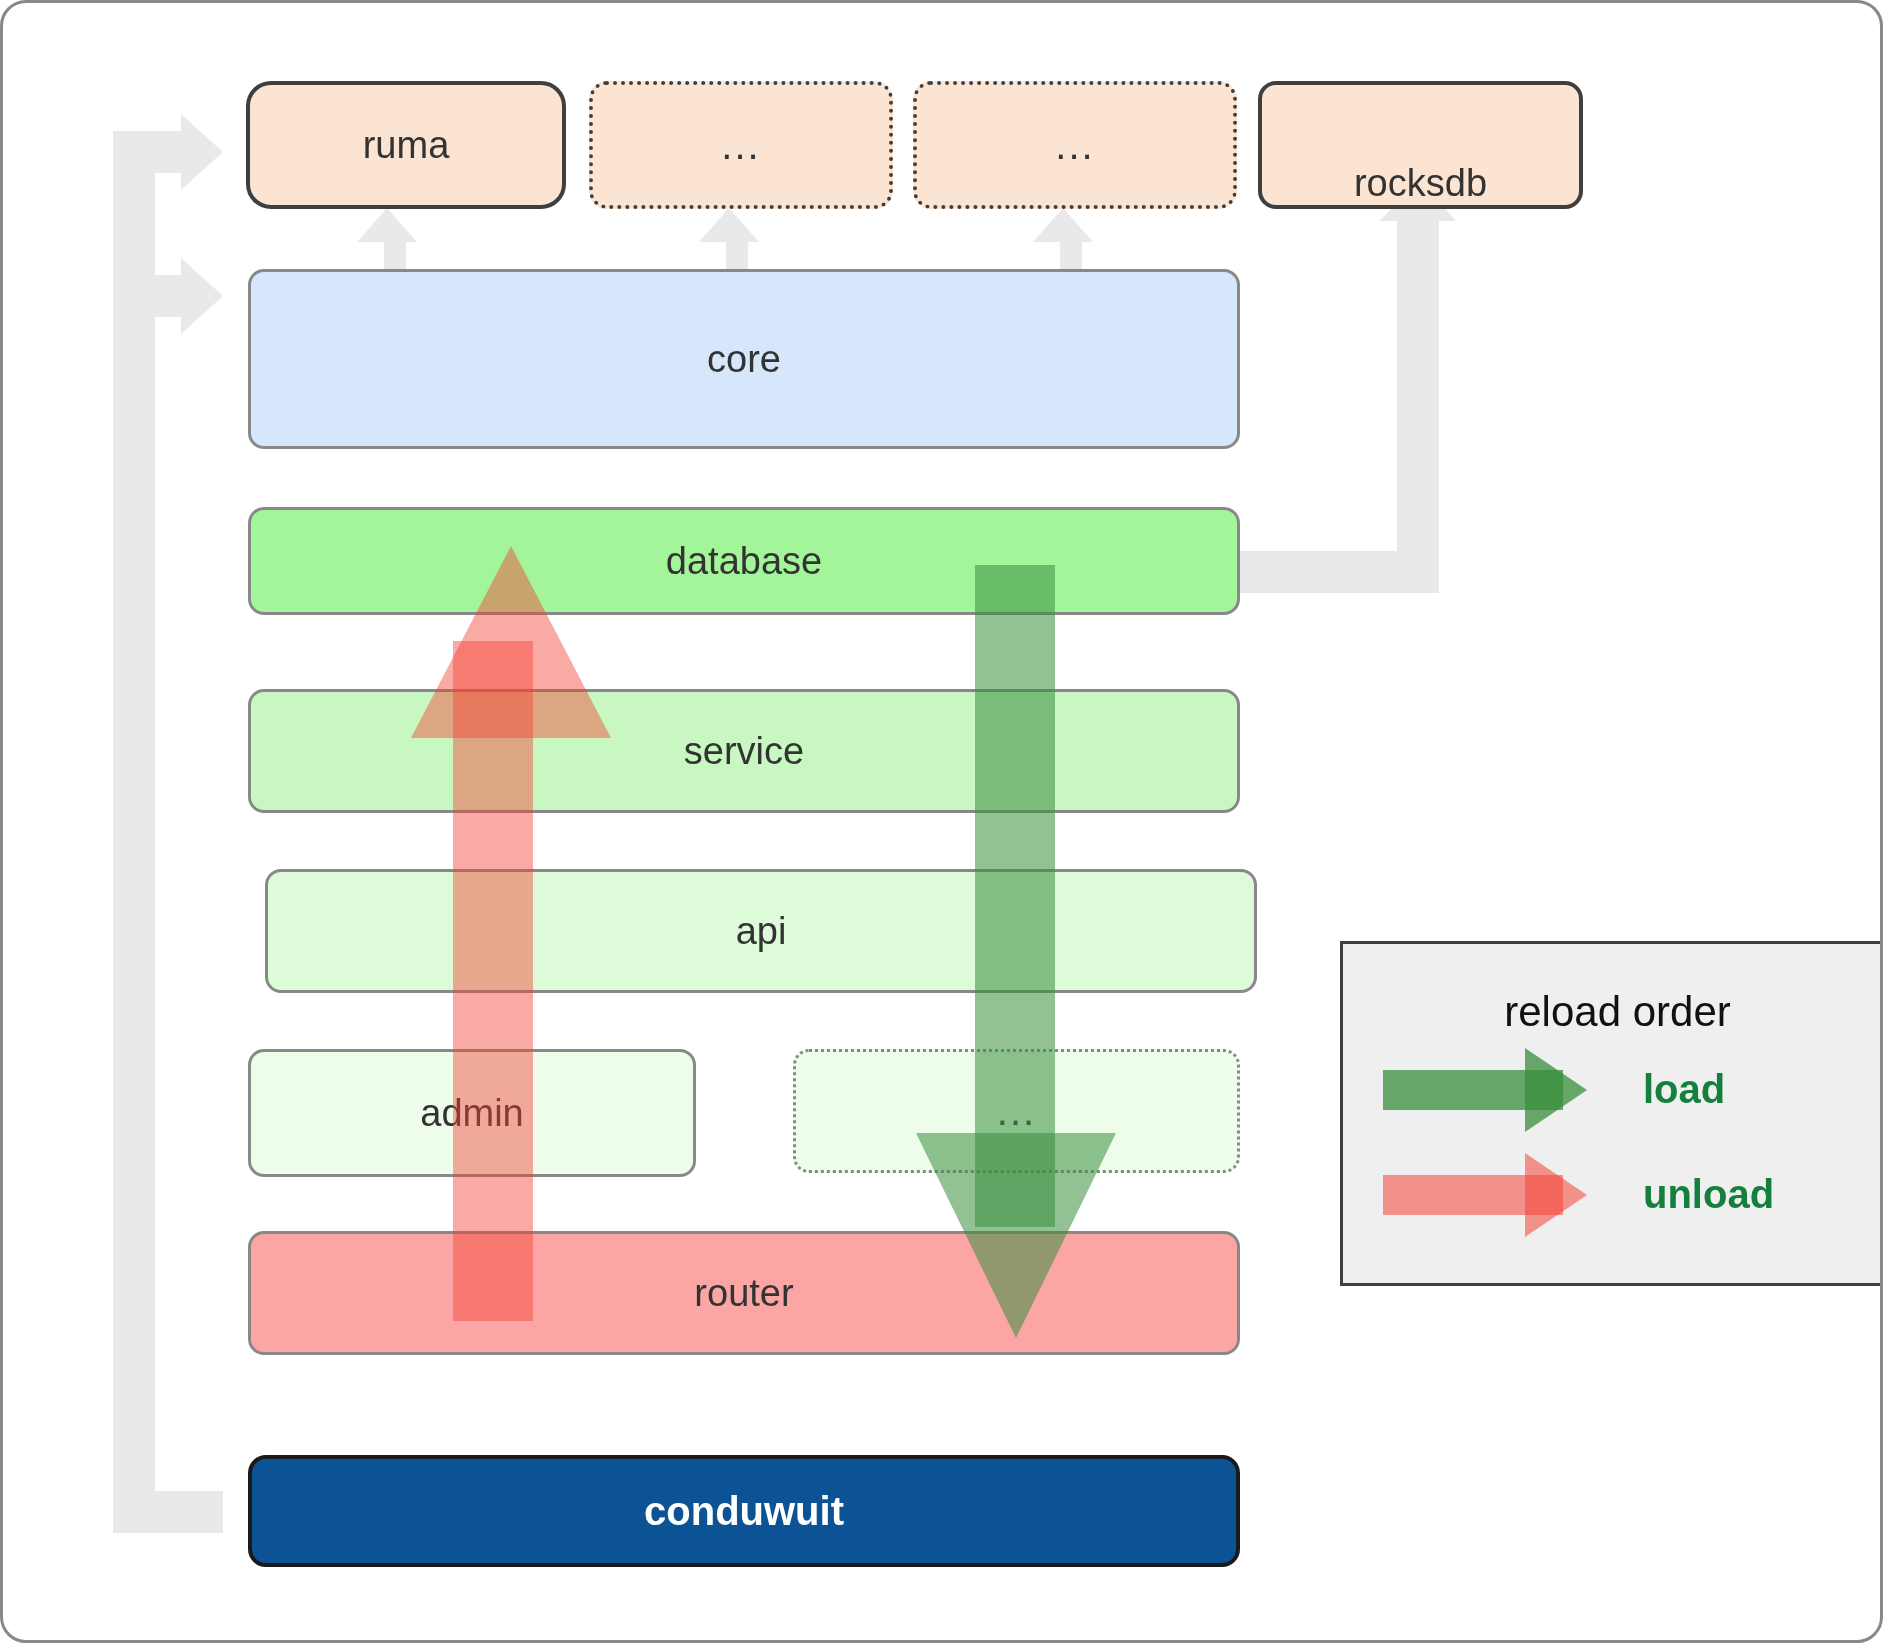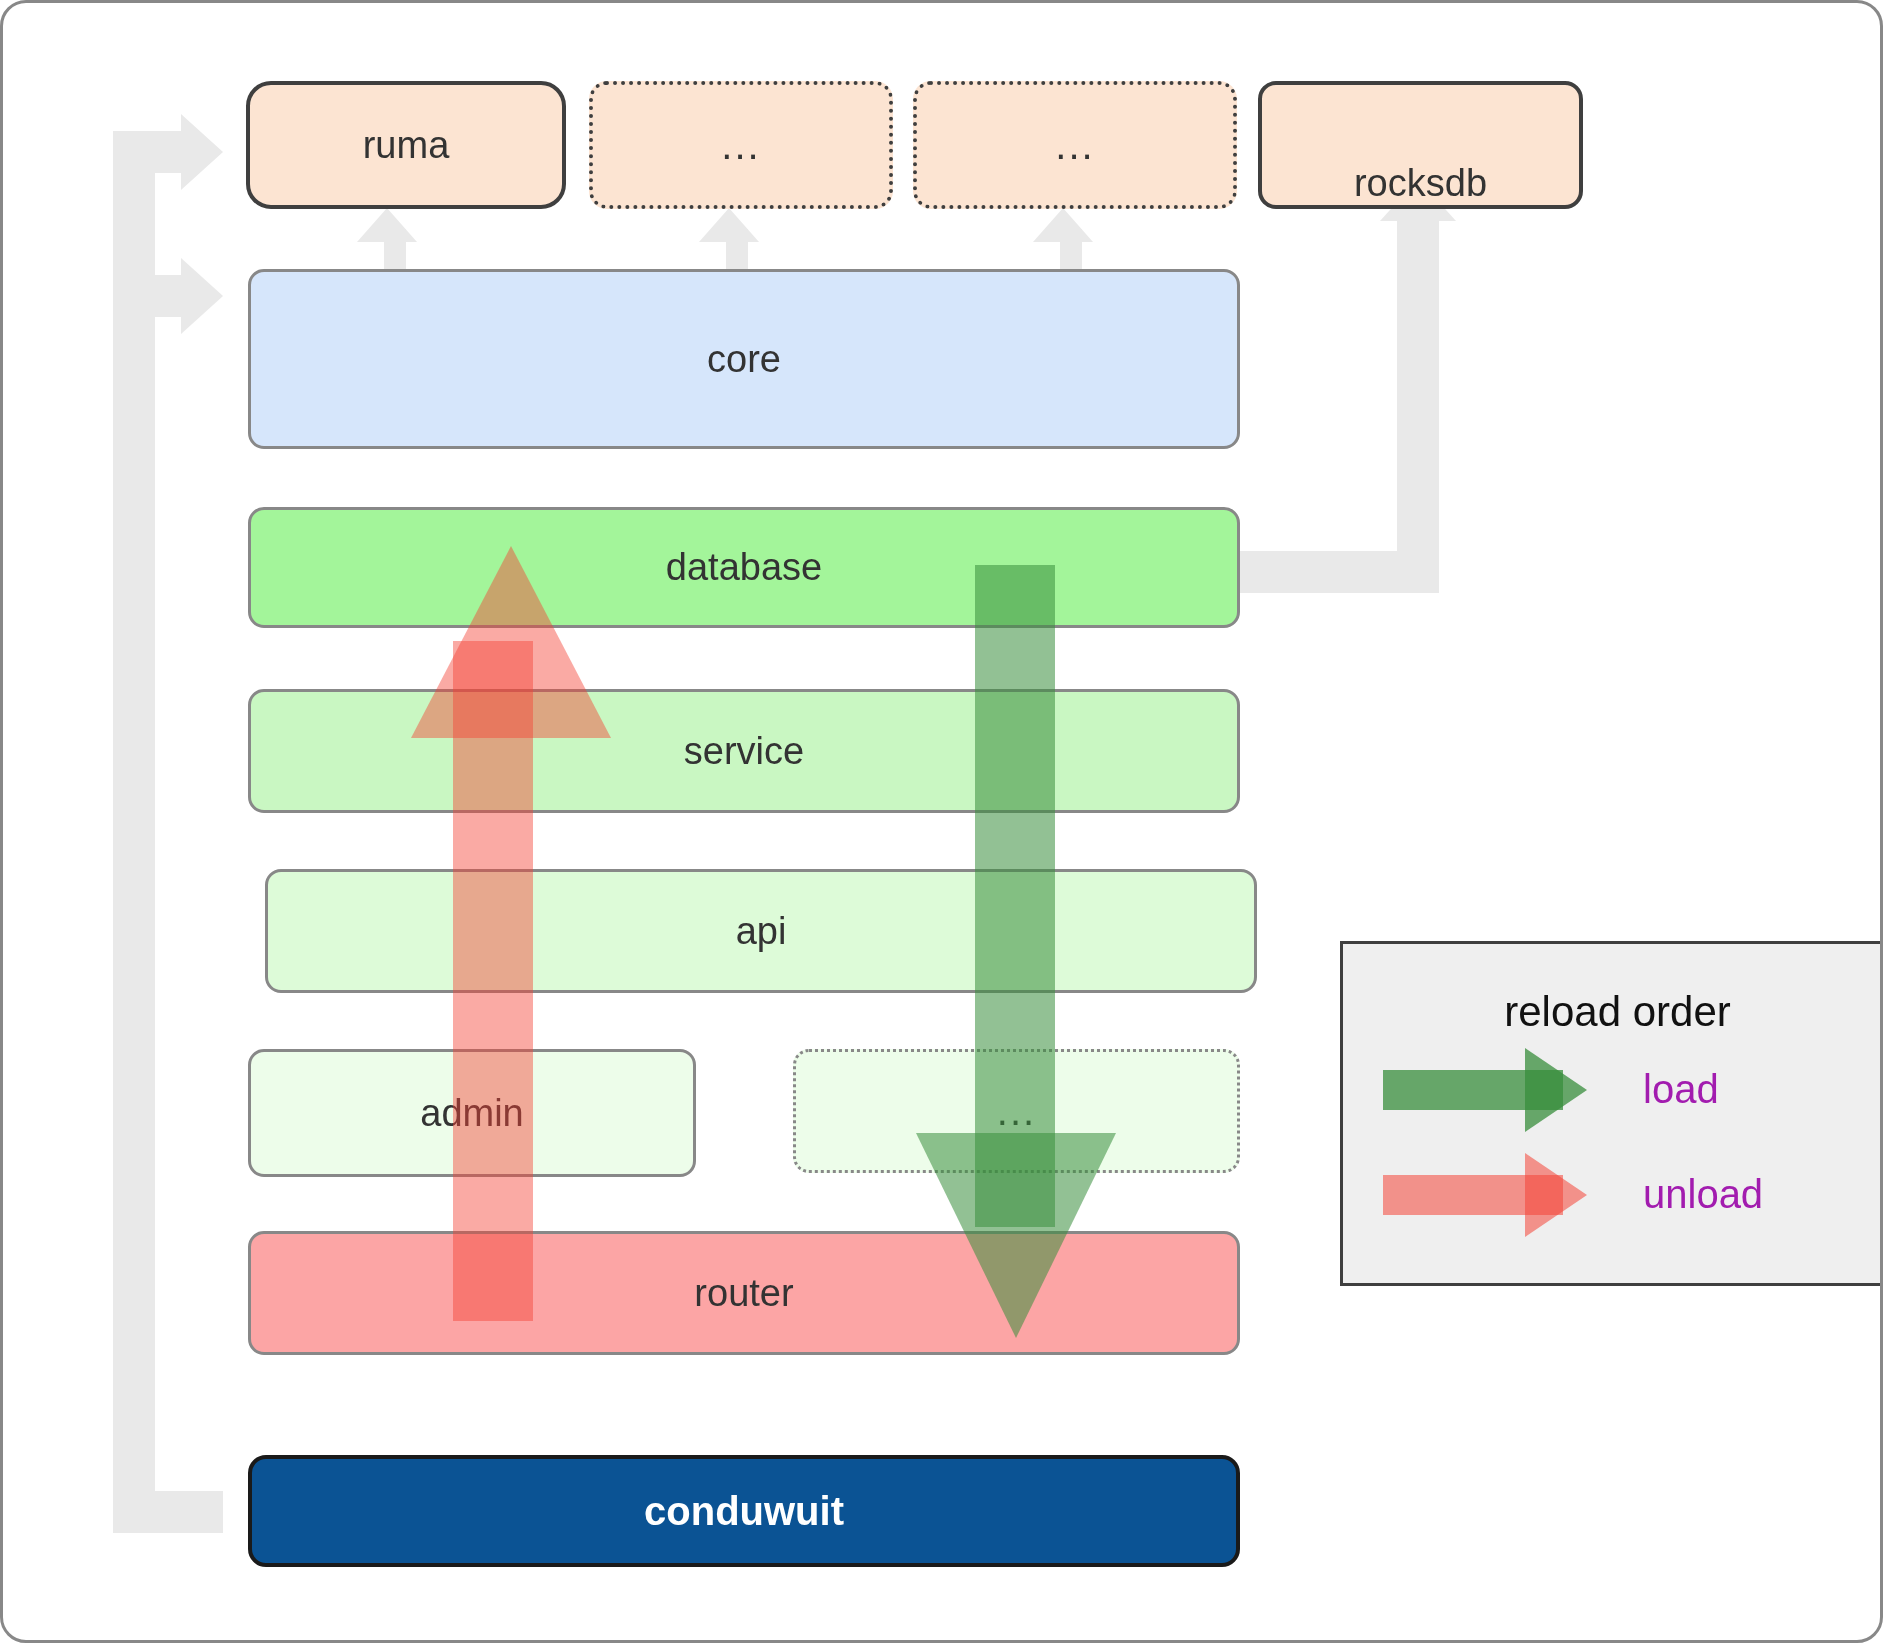--- a/index.html
+++ b/index.html
@@ -116,22 +116,23 @@
   .legend-shaft { position: absolute; height: 40px; }
   .legend-head {
     position: absolute;
     width: 0; height: 0;
     border-top: 42px solid transparent;
     border-bottom: 42px solid transparent;
   }
   .legend-label {
     position: absolute;
     font-size: 40px;
-    color: #a21caf;
+    color: #15803d;
     white-space: nowrap;
+    font-weight: bold;
   }
   .lg-shaft { background: rgba(56,142,60,0.75); }
   .lg-head  { border-left: 62px solid rgba(56,142,60,0.75); }
   .lr-shaft { background: rgba(244,67,54,0.55); }
   .lr-head  { border-left: 62px solid rgba(244,67,54,0.55); }
 </style>
 </head>
 <body>
 
 <div id="canvas">
@@ -173,21 +174,21 @@
   </div>
 
   <div class="node dep" style="left:1255px; top:78px; width:325px; height:128px;align-items:flex-end;">
     <span>rocksdb</span>
   </div>
 
   <div class="node layer" style="left:245px; top:266px; width:992px; height:180px; background:#d6e6fb;">
     <span>core</span>
   </div>
 
-  <div class="node layer" style="left:245px; top:504px; width:992px; height:121px; background:#a3f59a;">
+  <div class="node layer" style="left:245px; top:504px; width:992px; height:108px; background:#a3f59a;">
     <span>database</span>
   </div>
 
   <div class="node layer" style="left:245px; top:686px; width:992px; height:124px; background:#c9f7c2;">
     <span>service</span>
   </div>
 
   <div class="node layer" style="left:262px; top:866px; width:992px; height:124px; background:#ddfbd8;">
     <span>api</span>
   </div>

